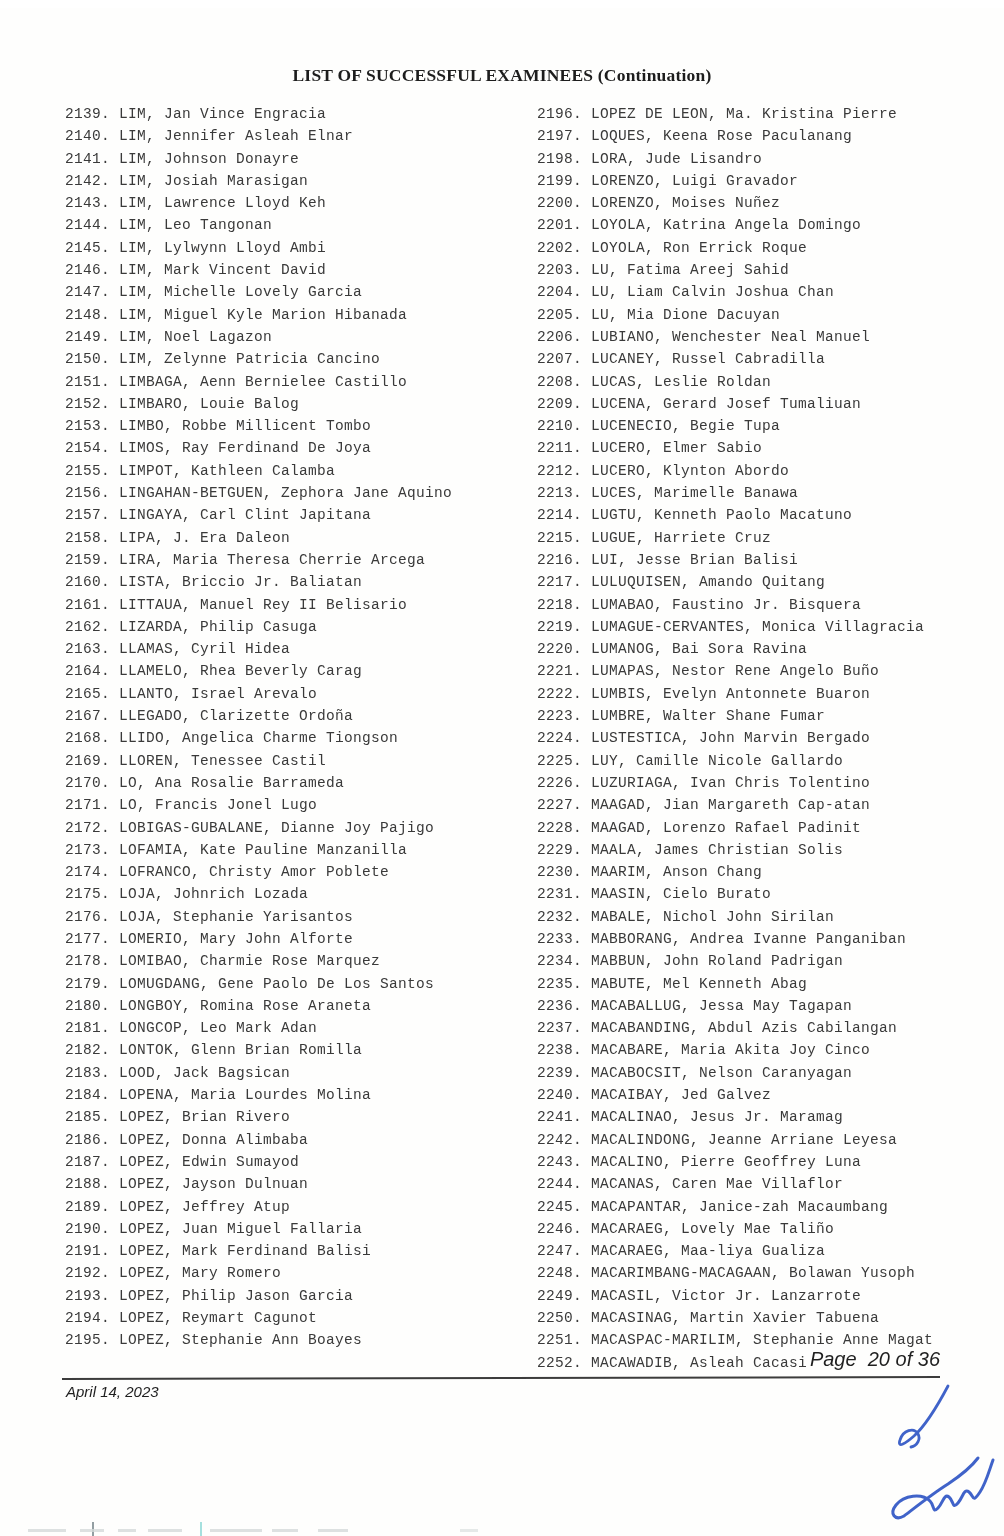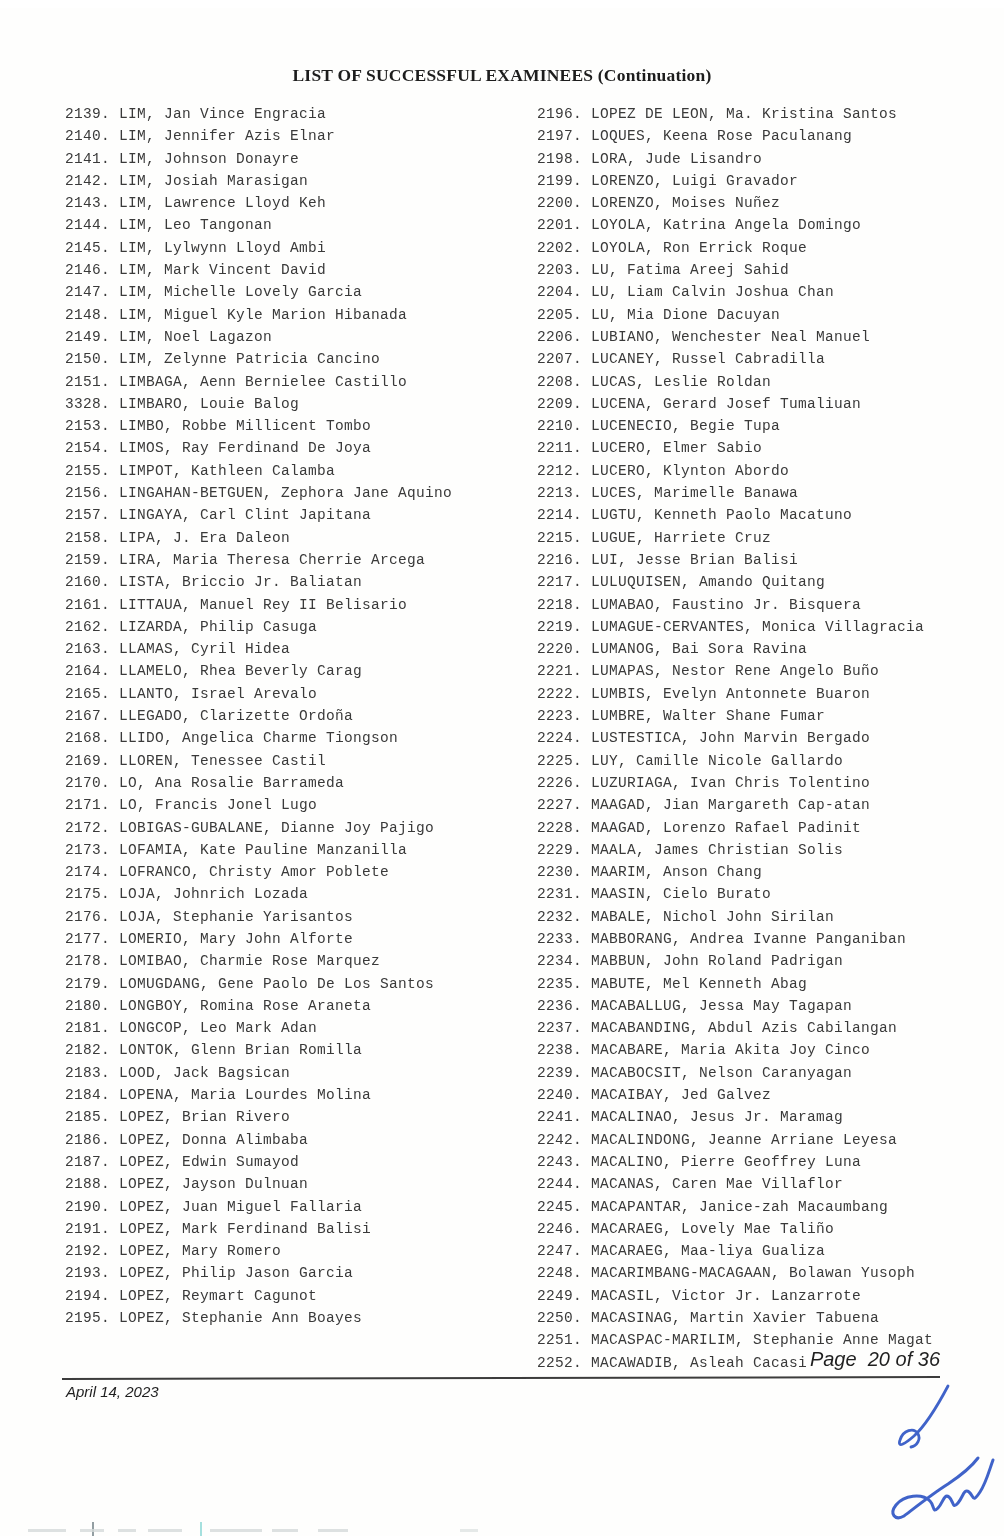--- a/index.html
+++ b/index.html
@@ -90,33 +90,33 @@
 </style>
 </head>
 <body>
 
 <div class="page">
 
   <div class="page-title">LIST OF SUCCESSFUL EXAMINEES (Continuation)</div>
 
   <div class="col col-left" id="col-left">
       <div class="row"><span class="row-no">2139. </span><span class="row-name">LIM, Jan Vince Engracia</span></div>
-      <div class="row"><span class="row-no">2140. </span><span class="row-name">LIM, Jennifer Azis Elnar</span></div>
+      <div class="row"><span class="row-no">2140. </span><span class="row-name">LIM, Jennifer Asleah Elnar</span></div>
       <div class="row"><span class="row-no">2141. </span><span class="row-name">LIM, Johnson Donayre</span></div>
       <div class="row"><span class="row-no">2142. </span><span class="row-name">LIM, Josiah Marasigan</span></div>
       <div class="row"><span class="row-no">2143. </span><span class="row-name">LIM, Lawrence Lloyd Keh</span></div>
       <div class="row"><span class="row-no">2144. </span><span class="row-name">LIM, Leo Tangonan</span></div>
       <div class="row"><span class="row-no">2145. </span><span class="row-name">LIM, Lylwynn Lloyd Ambi</span></div>
       <div class="row"><span class="row-no">2146. </span><span class="row-name">LIM, Mark Vincent David</span></div>
       <div class="row"><span class="row-no">2147. </span><span class="row-name">LIM, Michelle Lovely Garcia</span></div>
       <div class="row"><span class="row-no">2148. </span><span class="row-name">LIM, Miguel Kyle Marion Hibanada</span></div>
       <div class="row"><span class="row-no">2149. </span><span class="row-name">LIM, Noel Lagazon</span></div>
       <div class="row"><span class="row-no">2150. </span><span class="row-name">LIM, Zelynne Patricia Cancino</span></div>
       <div class="row"><span class="row-no">2151. </span><span class="row-name">LIMBAGA, Aenn Bernielee Castillo</span></div>
-      <div class="row"><span class="row-no">3328. </span><span class="row-name">LIMBARO, Louie Balog</span></div>
+      <div class="row"><span class="row-no">2152. </span><span class="row-name">LIMBARO, Louie Balog</span></div>
       <div class="row"><span class="row-no">2153. </span><span class="row-name">LIMBO, Robbe Millicent Tombo</span></div>
       <div class="row"><span class="row-no">2154. </span><span class="row-name">LIMOS, Ray Ferdinand De Joya</span></div>
       <div class="row"><span class="row-no">2155. </span><span class="row-name">LIMPOT, Kathleen Calamba</span></div>
       <div class="row"><span class="row-no">2156. </span><span class="row-name">LINGAHAN-BETGUEN, Zephora Jane Aquino</span></div>
       <div class="row"><span class="row-no">2157. </span><span class="row-name">LINGAYA, Carl Clint Japitana</span></div>
       <div class="row"><span class="row-no">2158. </span><span class="row-name">LIPA, J. Era Daleon</span></div>
       <div class="row"><span class="row-no">2159. </span><span class="row-name">LIRA, Maria Theresa Cherrie Arcega</span></div>
       <div class="row"><span class="row-no">2160. </span><span class="row-name">LISTA, Briccio Jr. Baliatan</span></div>
       <div class="row"><span class="row-no">2161. </span><span class="row-name">LITTAUA, Manuel Rey II Belisario</span></div>
       <div class="row"><span class="row-no">2162. </span><span class="row-name">LIZARDA, Philip Casuga</span></div>
@@ -138,30 +138,31 @@
       <div class="row"><span class="row-no">2179. </span><span class="row-name">LOMUGDANG, Gene Paolo De Los Santos</span></div>
       <div class="row"><span class="row-no">2180. </span><span class="row-name">LONGBOY, Romina Rose Araneta</span></div>
       <div class="row"><span class="row-no">2181. </span><span class="row-name">LONGCOP, Leo Mark Adan</span></div>
       <div class="row"><span class="row-no">2182. </span><span class="row-name">LONTOK, Glenn Brian Romilla</span></div>
       <div class="row"><span class="row-no">2183. </span><span class="row-name">LOOD, Jack Bagsican</span></div>
       <div class="row"><span class="row-no">2184. </span><span class="row-name">LOPENA, Maria Lourdes Molina</span></div>
       <div class="row"><span class="row-no">2185. </span><span class="row-name">LOPEZ, Brian Rivero</span></div>
       <div class="row"><span class="row-no">2186. </span><span class="row-name">LOPEZ, Donna Alimbaba</span></div>
       <div class="row"><span class="row-no">2187. </span><span class="row-name">LOPEZ, Edwin Sumayod</span></div>
       <div class="row"><span class="row-no">2188. </span><span class="row-name">LOPEZ, Jayson Dulnuan</span></div>
+      <div class="row"><span class="row-no">2189. </span><span class="row-name">LOPEZ, Jeffrey Atup</span></div>
       <div class="row"><span class="row-no">2190. </span><span class="row-name">LOPEZ, Juan Miguel Fallaria</span></div>
       <div class="row"><span class="row-no">2191. </span><span class="row-name">LOPEZ, Mark Ferdinand Balisi</span></div>
       <div class="row"><span class="row-no">2192. </span><span class="row-name">LOPEZ, Mary Romero</span></div>
       <div class="row"><span class="row-no">2193. </span><span class="row-name">LOPEZ, Philip Jason Garcia</span></div>
       <div class="row"><span class="row-no">2194. </span><span class="row-name">LOPEZ, Reymart Cagunot</span></div>
       <div class="row"><span class="row-no">2195. </span><span class="row-name">LOPEZ, Stephanie Ann Boayes</span></div>
     </div>
 
   <div class="col col-right" id="col-right">
-      <div class="row"><span class="row-no">2196. </span><span class="row-name">LOPEZ DE LEON, Ma. Kristina Santos</span></div>
+      <div class="row"><span class="row-no">2196. </span><span class="row-name">LOPEZ DE LEON, Ma. Kristina Pierre</span></div>
       <div class="row"><span class="row-no">2197. </span><span class="row-name">LOQUES, Keena Rose Paculanang</span></div>
       <div class="row"><span class="row-no">2198. </span><span class="row-name">LORA, Jude Lisandro</span></div>
       <div class="row"><span class="row-no">2199. </span><span class="row-name">LORENZO, Luigi Gravador</span></div>
       <div class="row"><span class="row-no">2200. </span><span class="row-name">LORENZO, Moises Nuñez</span></div>
       <div class="row"><span class="row-no">2201. </span><span class="row-name">LOYOLA, Katrina Angela Domingo</span></div>
       <div class="row"><span class="row-no">2202. </span><span class="row-name">LOYOLA, Ron Errick Roque</span></div>
       <div class="row"><span class="row-no">2203. </span><span class="row-name">LU, Fatima Areej Sahid</span></div>
       <div class="row"><span class="row-no">2204. </span><span class="row-name">LU, Liam Calvin Joshua Chan</span></div>
       <div class="row"><span class="row-no">2205. </span><span class="row-name">LU, Mia Dione Dacuyan</span></div>
       <div class="row"><span class="row-no">2206. </span><span class="row-name">LUBIANO, Wenchester Neal Manuel</span></div>

